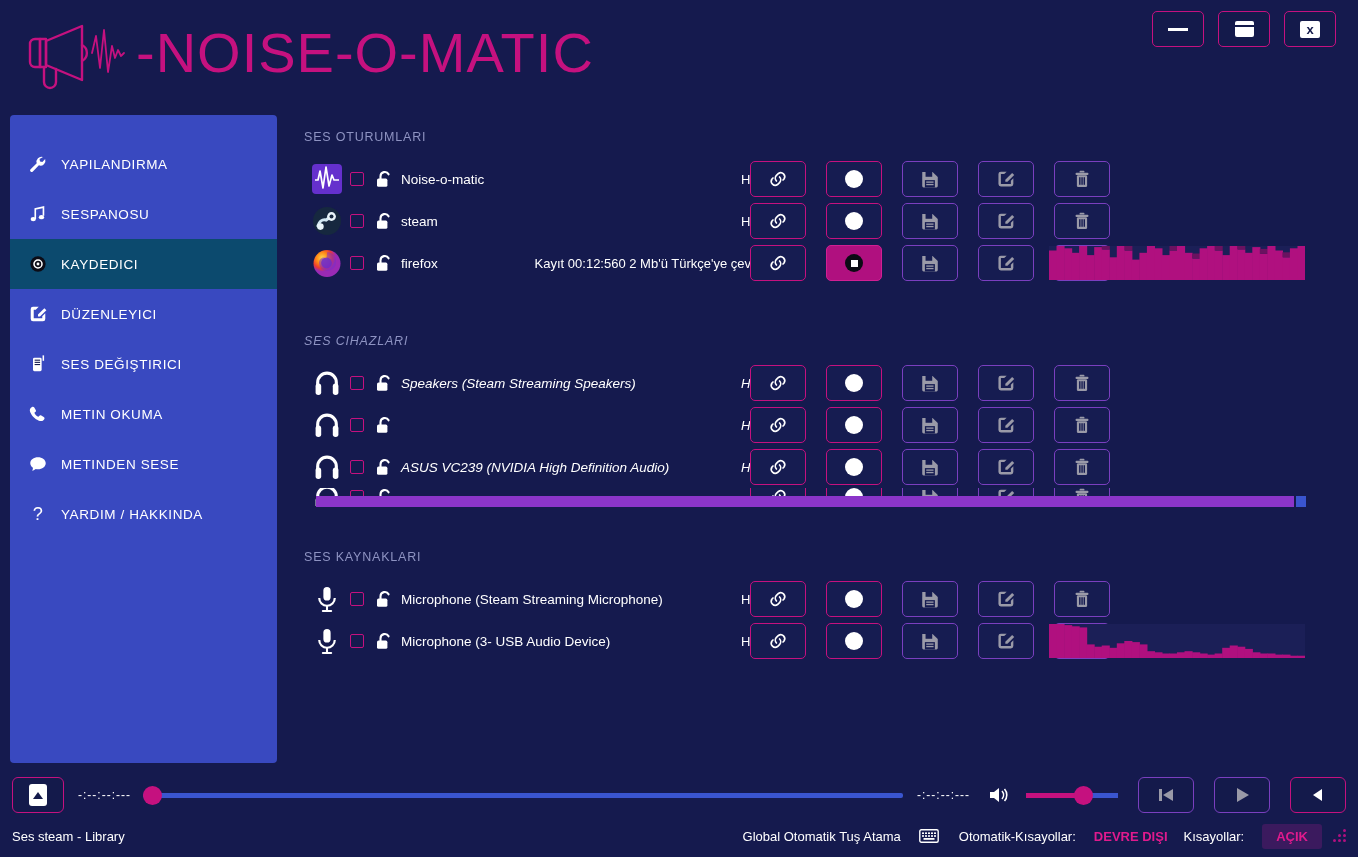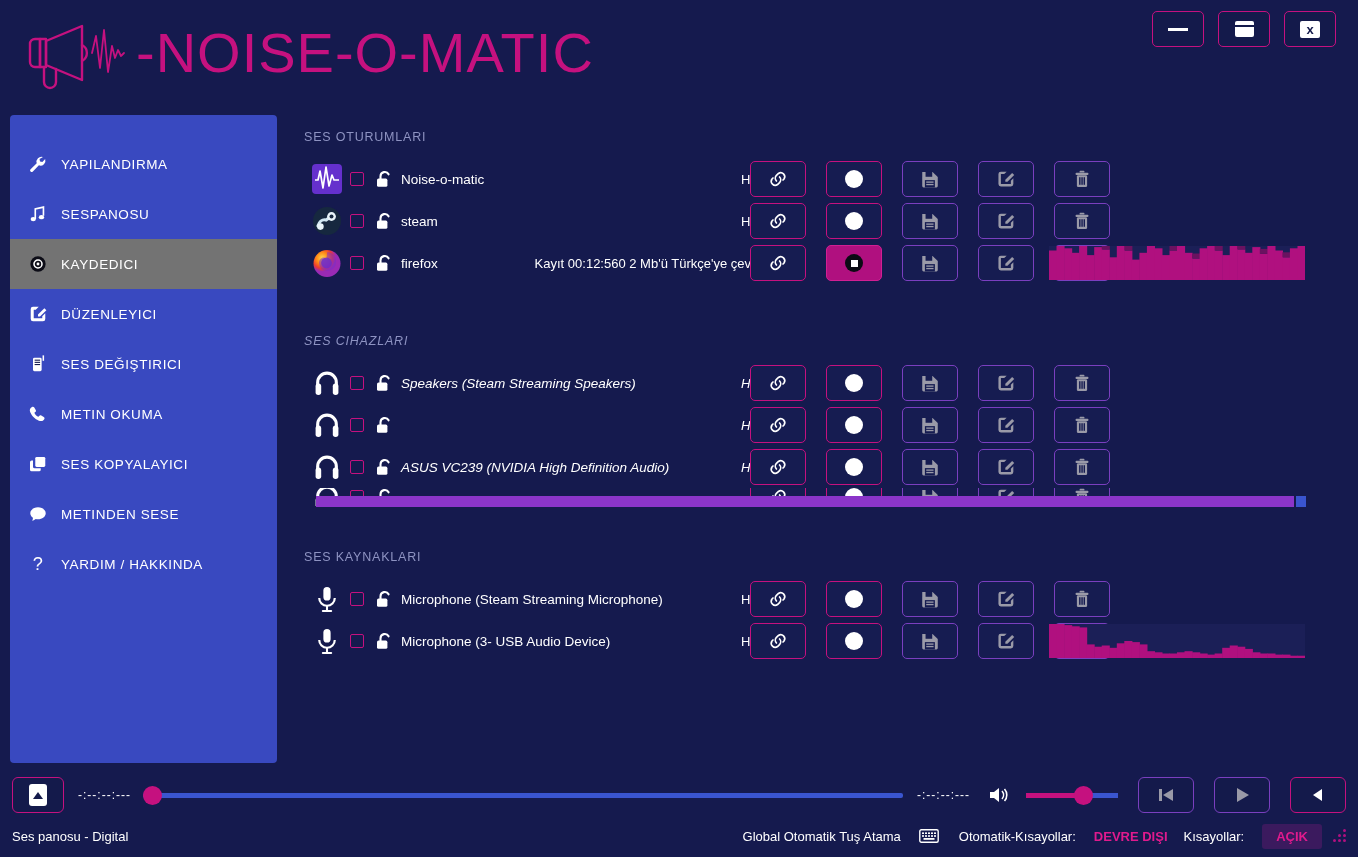--- a/index.html
+++ b/index.html
@@ -43,21 +43,21 @@
 
   
   .sidebar {
     position: absolute; left: 10px; top: 115px; width: 267px; height: 648px;
     background: #3949c0; border-radius: 4px; padding-top: 24px;
   }
   .side-item {
     height: 50px; display: flex; align-items: center; padding-left: 18px; cursor: pointer;
     color: #fff; font-size: 13.5px; letter-spacing: .6px;
   }
-  .side-item.active { background: #737373; }
+  .side-item.active { background: #0c4a6e; }
   .side-ico { width: 24px; display: flex; align-items: center; justify-content: flex-start; margin-right: 9px; }
   .side-ico svg { display: block; }
 
   
   .main { position: absolute; left: 304px; top: 130px; width: 1040px; }
   .sec-title {
     font-size: 12.5px; color: #8e93c2; letter-spacing: .8px; margin-bottom: 14px;
   }
   .section { position: relative; }
   .rows { position: relative; }
@@ -229,29 +229,20 @@
         </span>
         <span>SES DEĞIŞTIRICI</span>
       </div>
       <div class="side-item">
         <span class="side-ico">
           <svg width="20" height="20" viewBox="0 0 22 22">
             <path d="M4.4 3.2c1-.6 2-.3 2.5.6l1.6 2.7c.5.9.3 1.7-.5 2.3l-1 .8c.6 1.9 2.6 3.9 4.5 4.5l.8-1c.6-.8 1.4-1 2.3-.5l2.7 1.6c.9.5 1.2 1.5.6 2.5-1.4 2.2-3.6 2.6-6.5 1.4C8 17 4.2 13.2 2.5 9.2 1.5 6.5 2 4.5 4.4 3.2z" fill="#fff"></path>
           </svg>
         </span>
         <span>METIN OKUMA</span>
-      </div>
-      <div class="side-item">
-        <span class="side-ico">
-          <svg width="20" height="20" viewBox="0 0 22 22">
-            <rect x="8" y="3.2" width="11" height="11" rx="1.6" fill="#fff"></rect>
-            <path d="M5.5 7.2H4A1.8 1.8 0 0 0 2.2 9v8.2A1.8 1.8 0 0 0 4 19h8.2a1.8 1.8 0 0 0 1.8-1.8v-1.4H7.3A1.8 1.8 0 0 1 5.5 14z" fill="#fff"></path>
-          </svg>
-        </span>
-        <span>SES KOPYALAYICI</span>
       </div>
       <div class="side-item">
         <span class="side-ico">
           <svg width="20" height="20" viewBox="0 0 22 22">
             <path d="M11 3.6c-4.7 0-8.5 2.9-8.5 6.5 0 2 1.2 3.8 3 5L4.8 18.6l3.8-2a11 11 0 0 0 2.4.2c4.7 0 8.5-2.9 8.5-6.6S15.7 3.6 11 3.6z" fill="#fff"></path>
           </svg>
         </span>
         <span>METINDEN SESE</span>
       </div>
       <div class="side-item">
@@ -925,21 +916,21 @@
       </svg>
     </div>
     <div class="tbtn pink">
       <svg width="20" height="18" viewBox="0 0 20 18">
         <polygon points="14,3 14,15 5,9" fill="#fff"></polygon>
       </svg>
     </div>
   </div>
 
   <div class="statusbar">
-    <span class="sb-left">Ses panosu - Digital</span>
+    <span class="sb-left">Ses steam - Library</span>
     <div class="sb-right">
       <span class="sb-item">Global Otomatik Tuş Atama</span>
       <span class="kbd">
         <svg width="20" height="14" viewBox="0 0 20 14">
           <rect x="0.8" y="0.8" width="18.4" height="12.4" rx="1.5" fill="none" stroke="#fff" stroke-width="1.4"></rect>
           <g fill="#fff">
             <rect x="3" y="3.4" width="2" height="1.6"></rect>
               <rect x="6" y="3.4" width="2" height="1.6"></rect>
             <rect x="9" y="3.4" width="2" height="1.6"></rect>
               <rect x="12" y="3.4" width="2" height="1.6"></rect>

